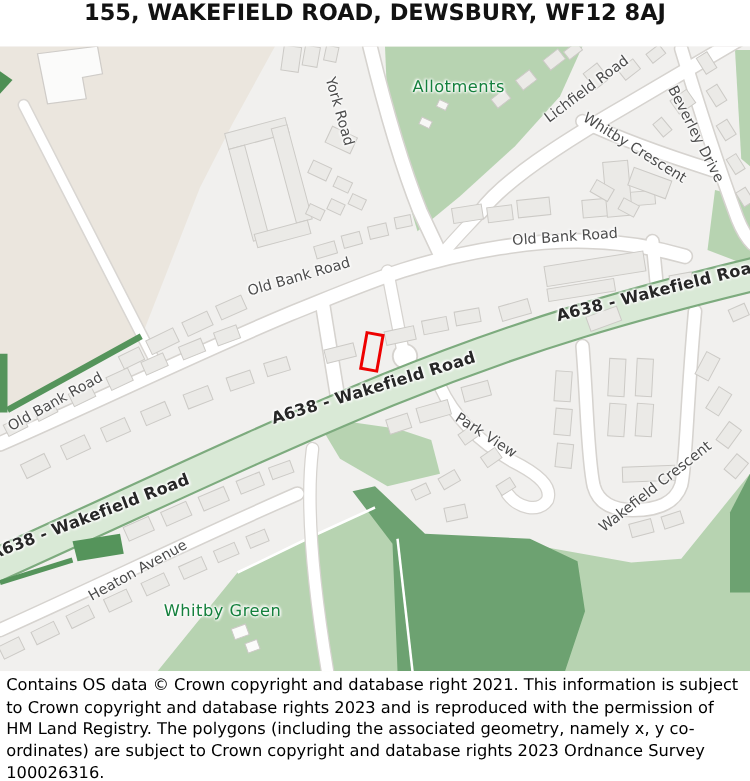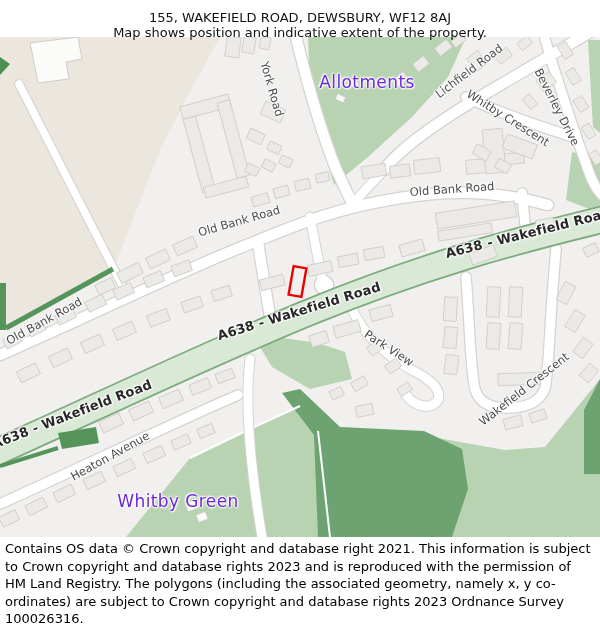--- a/index.html
+++ b/index.html
@@ -1,28 +1,28 @@
 <!DOCTYPE html>
 <html><head>
 <meta charset="utf-8">
 <style>
   html,body{margin:0;padding:0;background:#fff;}
   .page{position:relative;width:600px;height:625px;overflow:hidden;background:#fff;
         font-family:"DejaVu Sans","Liberation Sans",sans-serif;}
   
   .hdr{position:absolute;left:0;top:0;width:600px;height:37px;text-align:center;background:#fff;z-index:5;}
-  .hdr .t1{margin:0;padding-top:10px;font-size:13px;font-weight:400;color:#121212;}
+  .hdr .t1{margin:0;padding-top:0;font-size:18px;font-weight:700;color:#121212;}
   .hdr .t2{margin:0;font-size:13px;font-weight:400;color:#121212;}
   
   .map{position:absolute;left:0;top:37px;width:600px;height:500px;overflow:hidden;background:#f1f0ee;}
   .map svg{position:absolute;left:0;top:0;}
   .ml{position:absolute;white-space:nowrap;color:#4c4c4c;font-size:11.5px;
       transform:translate(-50%,-50%) rotate(var(--r,0deg));
       text-shadow:0 0 2px #fff,0 0 2px #fff,1px 1px 2px #fff,-1px -1px 2px #fff,0 0 3px #fff;}
-  .ml.big{font-size:17px;color:#6d28d9;letter-spacing:.4px;margin-top:12px;}
+  .ml.big{font-size:13px;color:#15803d;letter-spacing:.4px;}
   .ml.a638{font-size:13px;font-weight:700;color:#272727;letter-spacing:.2px;}
   .p-allot{left:367px;top:33px;}
   .p-york{left:272px;top:52px;--r:74deg;}
   .p-lich{left:469px;top:34px;--r:-37deg;}
   .p-whit{left:508px;top:81px;--r:32deg;}
   .p-bev{left:557px;top:70px;--r:63deg;}
   .p-obr{left:452px;top:152px;--r:-4deg;}
   .p-obc{left:239px;top:184px;--r:-16deg;}
   .p-obl{left:44px;top:284px;--r:-29deg;}
   .p-a1{left:528px;top:196px;--r:-14deg;}
@@ -36,21 +36,20 @@
   .ftr{position:absolute;left:0;top:537px;width:590px;padding:3px 5px 0 5px;background:#fff;
        font-size:13px;line-height:17.6px;color:#000;}
 </style>
 </head>
 <body>
 
 <div class="page">
 
   <div class="hdr">
     <p class="t1">155, WAKEFIELD ROAD, DEWSBURY, WF12 8AJ</p>
-    <p class="t2">Map shows position and indicative extent of the property.</p>
   </div>
 
   <div class="map">
     <svg width="600" height="500" viewBox="0 0 600 500">
 
       <rect x="0" y="0" width="600" height="500" fill="#f1f0ee"></rect>
 
       <g>
         <polygon points="0,0 220,0 186,62 160,113 113,233 10,288 0,293" fill="#ebe6de"></polygon>
         <path d="M 30,6 L 78,0 L 82,22 L 66,25 L 69,42 L 38,46 Z" fill="#fbfbfa" stroke="#cfccc8" stroke-width="1"></path>

